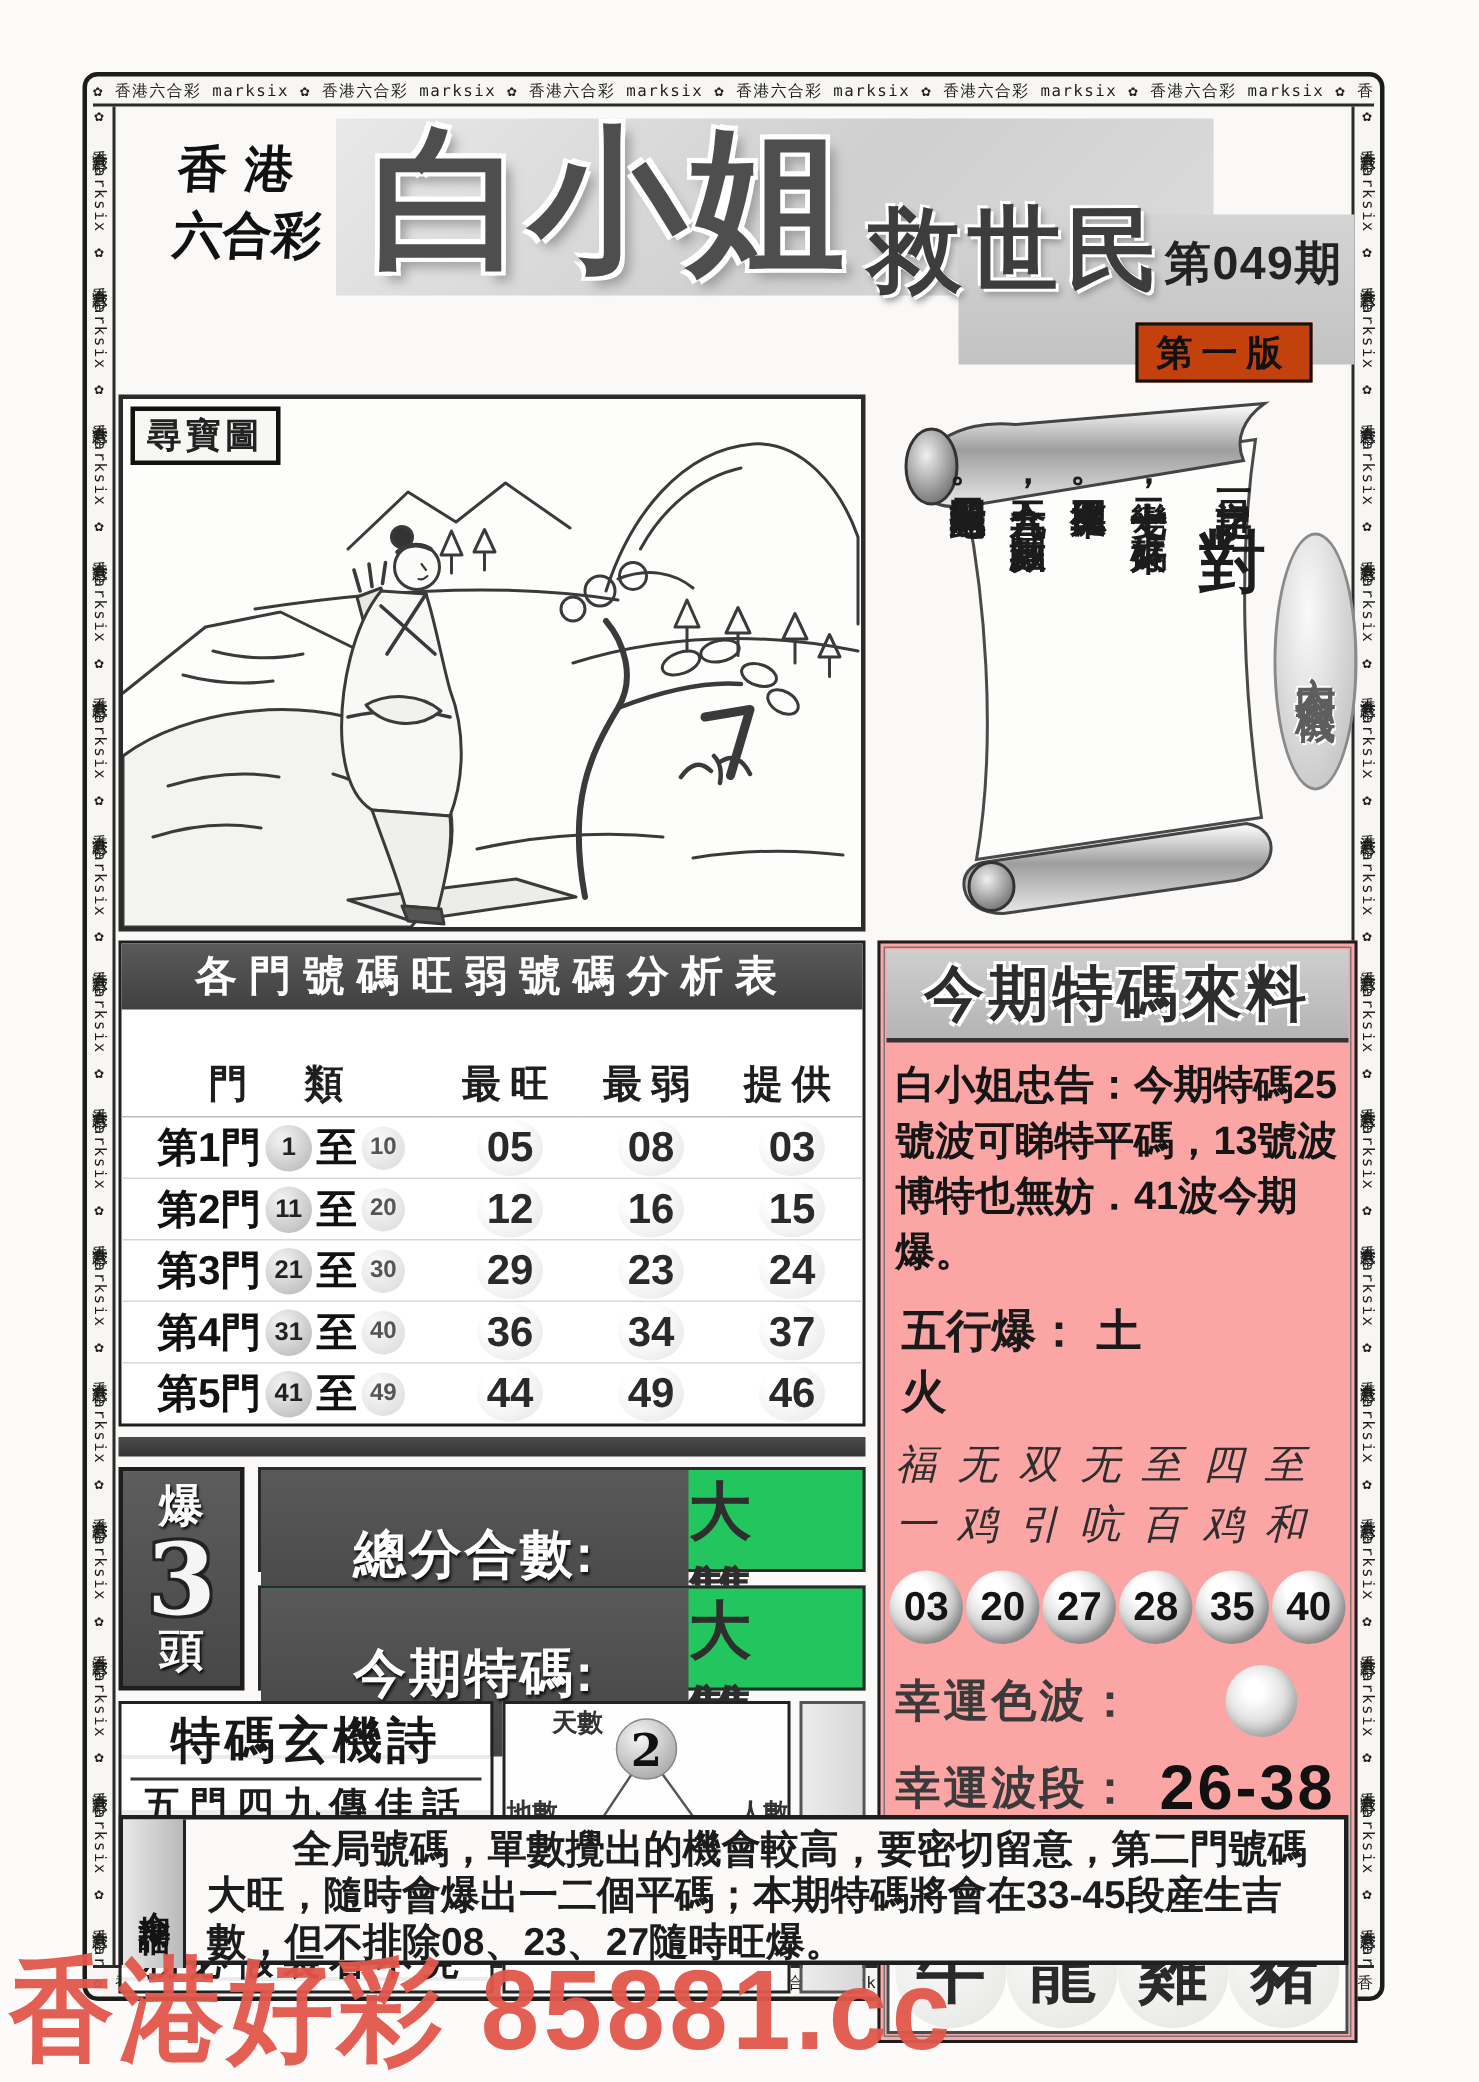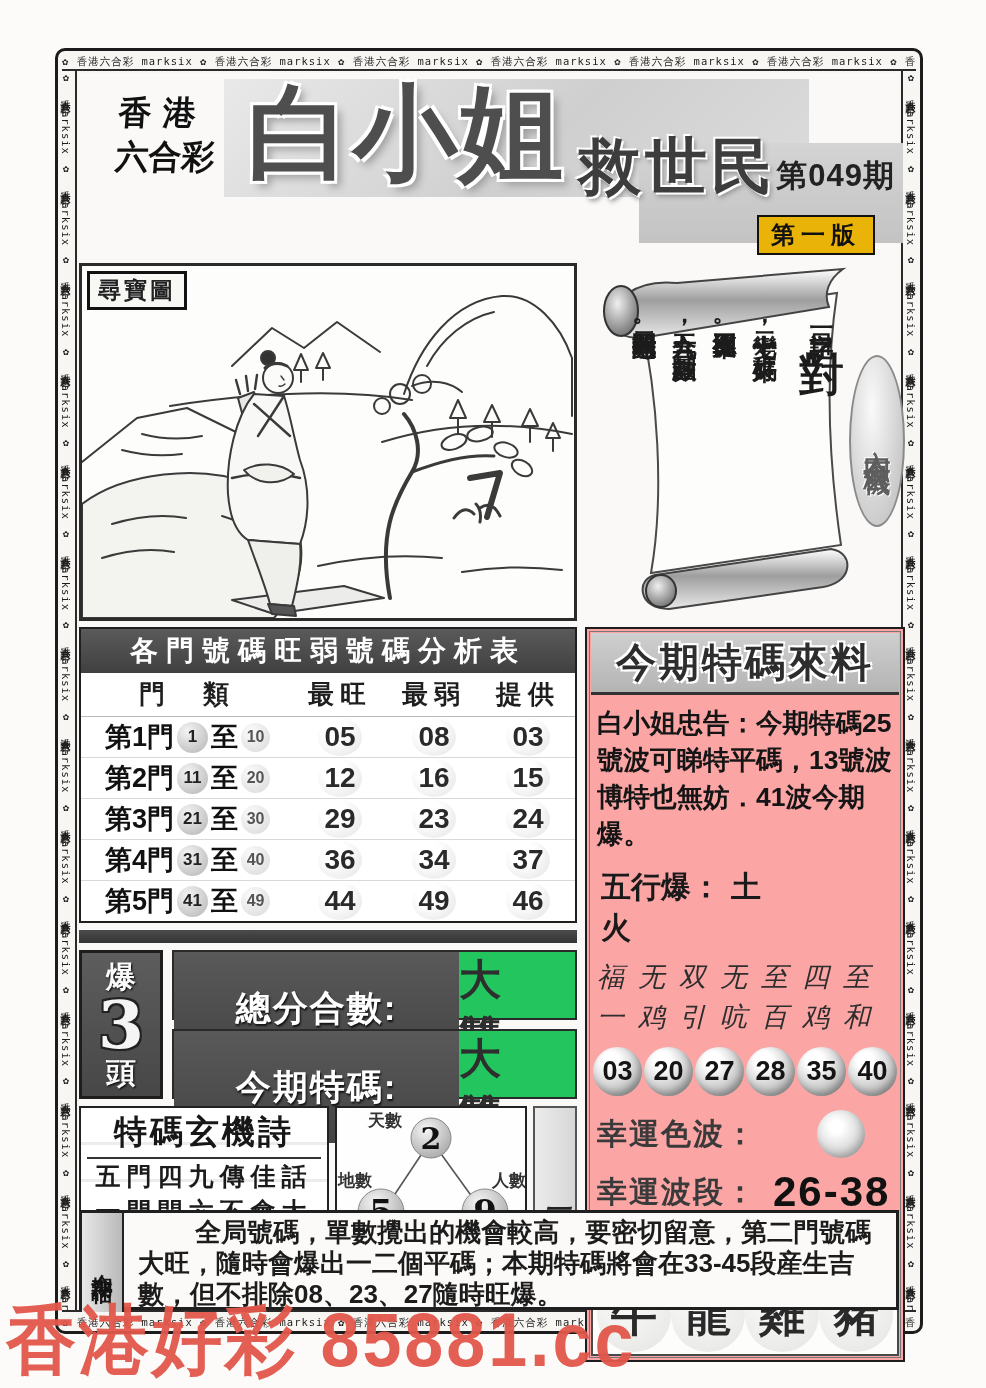--- a/index.html
+++ b/index.html
@@ -24,39 +24,39 @@
                      background:linear-gradient(135deg,#e9e9e9 0%,#cfcfcf 55%,#dcdcdc 100%); }
   .header-backdrop2 { position:absolute; left:560px; top:70px; width:264px; height:100px;
                       background:linear-gradient(180deg,#d4d4d4,#c3c3c3); }
   .brand { position:absolute; left:38px; top:18px; font-family:"DejaVu Serif",serif;
            font-weight:bold; font-size:33px; color:#111; line-height:44px; transform:skewX(-4deg); }
   .main-title { position:absolute; left:168px; top:-8px; font-size:104px; font-weight:900; color:#4e4e4e;
            letter-spacing:2px; text-shadow:-3px -3px 0 #fff,3px -3px 0 #fff,-3px 3px 0 #fff,3px 3px 0 #fff,6px 6px 8px #9a9a9a; }
   .sub-title { position:absolute; left:500px; top:52px; font-size:62px; font-weight:900; color:#3d3d3d;
            letter-spacing:4px; text-shadow:-2px -2px 0 #fff,2px 2px 0 #fff,3px 4px 5px #909090; }
   .issue { position:absolute; right:4px; top:82px; font-size:31px; font-weight:900; color:#222; letter-spacing:1px; }
-  .edition { position:absolute; right:24px; top:142px; background:#eab308; border:2px solid #111;
+  .edition { position:absolute; right:24px; top:142px; background:#c2410c; border:2px solid #111;
            font-size:24px; font-weight:900; color:#111; padding:2px 12px; letter-spacing:6px; }
 
   
   .main { position:absolute; top:190px; left:0; right:0; display:grid; grid-template-columns:498px 1fr; column-gap:8px; }
   .leftcol { display:flex; flex-direction:column; }
   .rightcol { display:flex; flex-direction:column; }
 
   
   .map-box { position:relative; height:358px; border:3px solid #2b2b2b; background:#fdfdfb; overflow:hidden; }
   .map-label { position:absolute; left:5px; top:5px; z-index:2; border:3px solid #111; background:#f7f7f4;
                font-size:23px; font-weight:900; color:#222; padding:1px 8px; letter-spacing:3px; }
   .map-box svg { width:100%; height:100%; }
 
   
   .table-box { margin-top:6px; border:2px solid #1f1f1f; background:#fff; }
   .table-title { background:linear-gradient(180deg,#5a5a5a,#404040); color:#fff; font-size:28px; font-weight:900;
                  text-align:center; letter-spacing:8px; padding:3px 0; }
-  table.analysis { width:100%; border-collapse:collapse; }
+  table.analysis { width:100%; border-collapse:collapse;margin-top:28px; }
   table.analysis th { font-size:26px; font-weight:900; color:#1e1e1e; padding:4px 0; border-bottom:1px solid #bbb; letter-spacing:6px; }
   table.analysis td { text-align:center; border-bottom:1px solid #d8d8d8; padding:1px 16px; }
   table.analysis tr:last-child td { border-bottom:none; }
   .gate-cell { display:flex; align-items:center; justify-content:flex-start; gap:3px; padding-left:8px; }
   .gate-name { font-size:27px; font-weight:900; color:#111; }
   .badge-a { width:31px; height:31px; border-radius:50%; background:radial-gradient(circle at 35% 30%,#f4f4f4,#b3b3b3);
              display:flex; align-items:center; justify-content:center; font-size:17px; font-weight:bold; color:#222; }
   .zhi { font-size:27px; font-weight:900; color:#111; }
   .badge-b { width:29px; height:29px; border-radius:50%; background:radial-gradient(circle at 35% 30%,#fbfbfb,#d9d9d9);
              display:flex; align-items:center; justify-content:center; font-size:16px; font-weight:bold; color:#555; }

